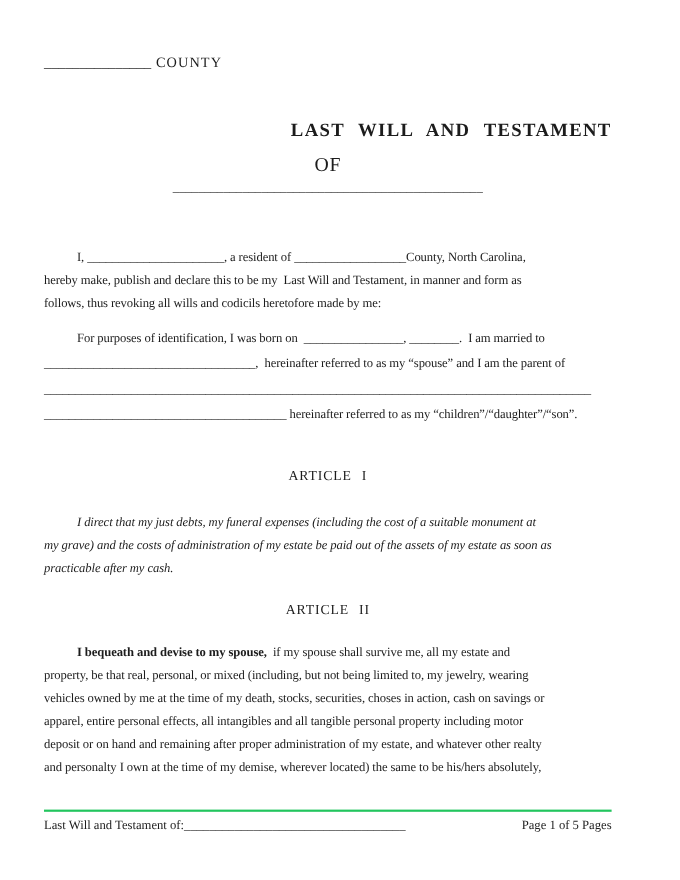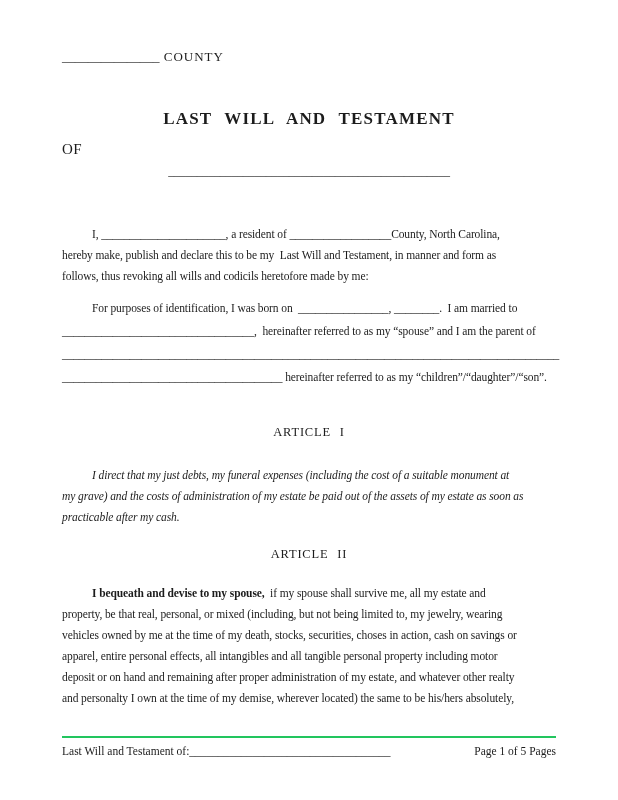--- a/index.html
+++ b/index.html
@@ -1,30 +1,30 @@
 <!DOCTYPE html>
 <html><head>
 <meta charset="utf-8">
 <style>
   html,body { margin:0; padding:0; }
   body {
     width:618px; height:800px; background:#ffffff;
     font-family:"Liberation Serif","DejaVu Serif",serif;
     color:#1c1c1c; overflow:hidden;
   }
-  .page { padding:48px 62px 0 62px; }
+  .page { padding:48px 62px 0 40px; }
 
   .county-line { font-size:13px; line-height:18px; white-space:pre; }
   .county-label { letter-spacing:1px; }
 
   .title {
-    text-align:center; font-weight:bold; font-size:17px;
+    text-align:right; font-weight:bold; font-size:17px;
     letter-spacing:1.2px; word-spacing:7px; line-height:22px; margin-top:42px;
   }
-  .of-line { font-size:15px; letter-spacing:0.5px; line-height:17px; margin-top:11px; }
+  .of-line { text-align:center; font-size:18px; letter-spacing:0.5px; line-height:17px; margin-top:11px; }
   .name-blank-line { text-align:center; font-size:11.5px; line-height:17px; margin-top:5px; white-space:pre; }
 
   .ln { white-space:pre; font-size:11.5px; line-height:21px; letter-spacing:-0.1px; }
   .ind { padding-left:30px; }
   .b { font-weight:bold; }
 
   .intro { margin-top:44px; }
   .ident { margin-top:10px; }
   .ident .ln { line-height:23px; }
 

